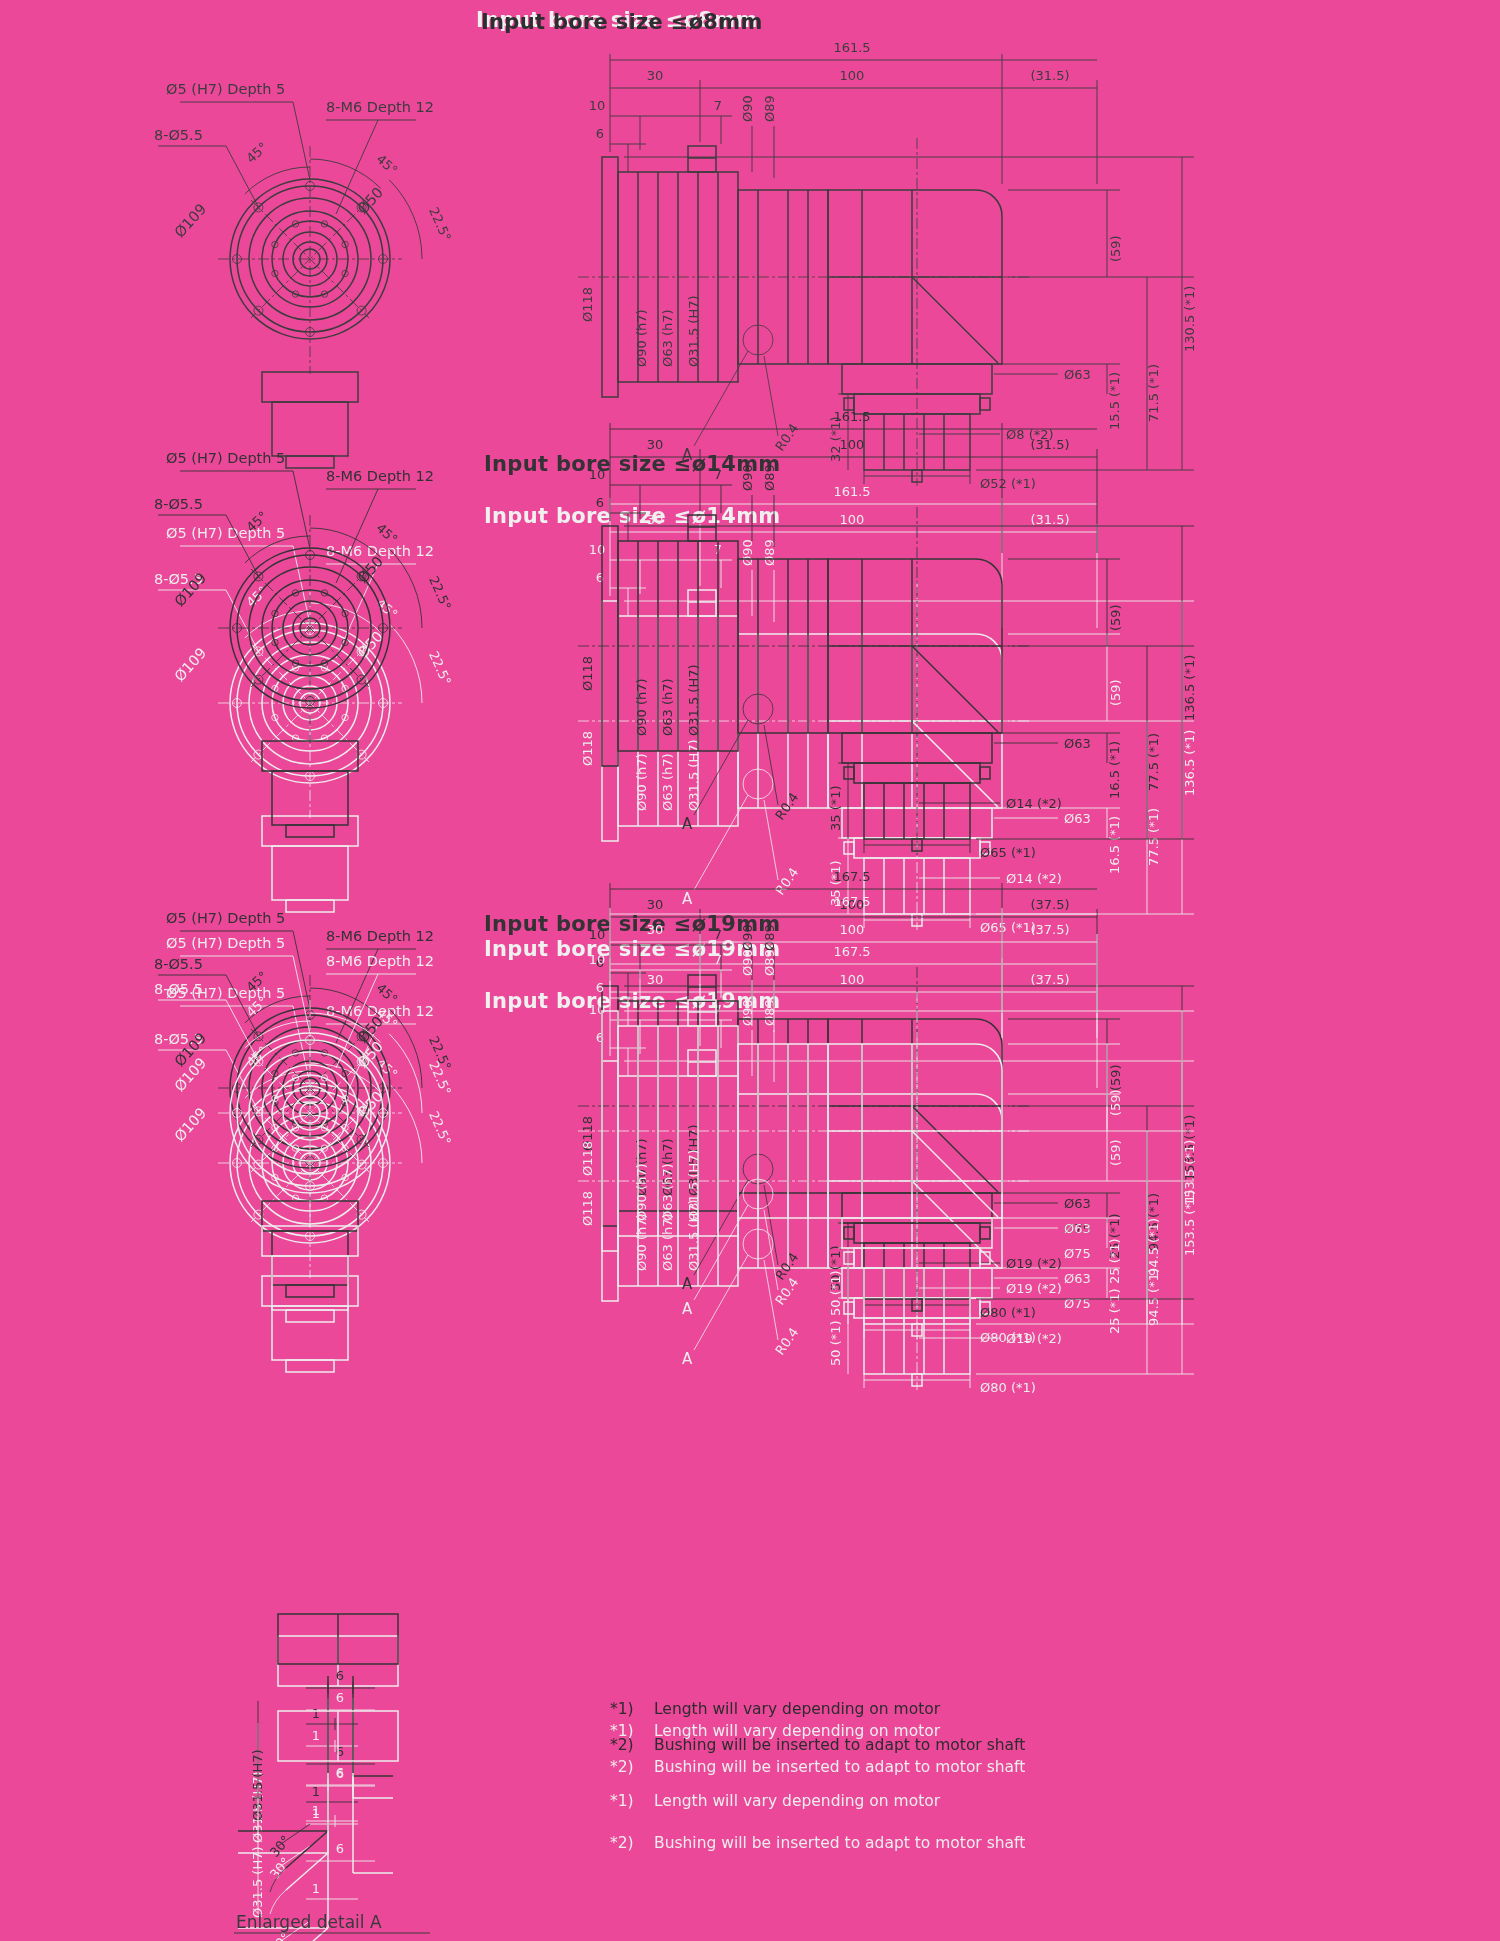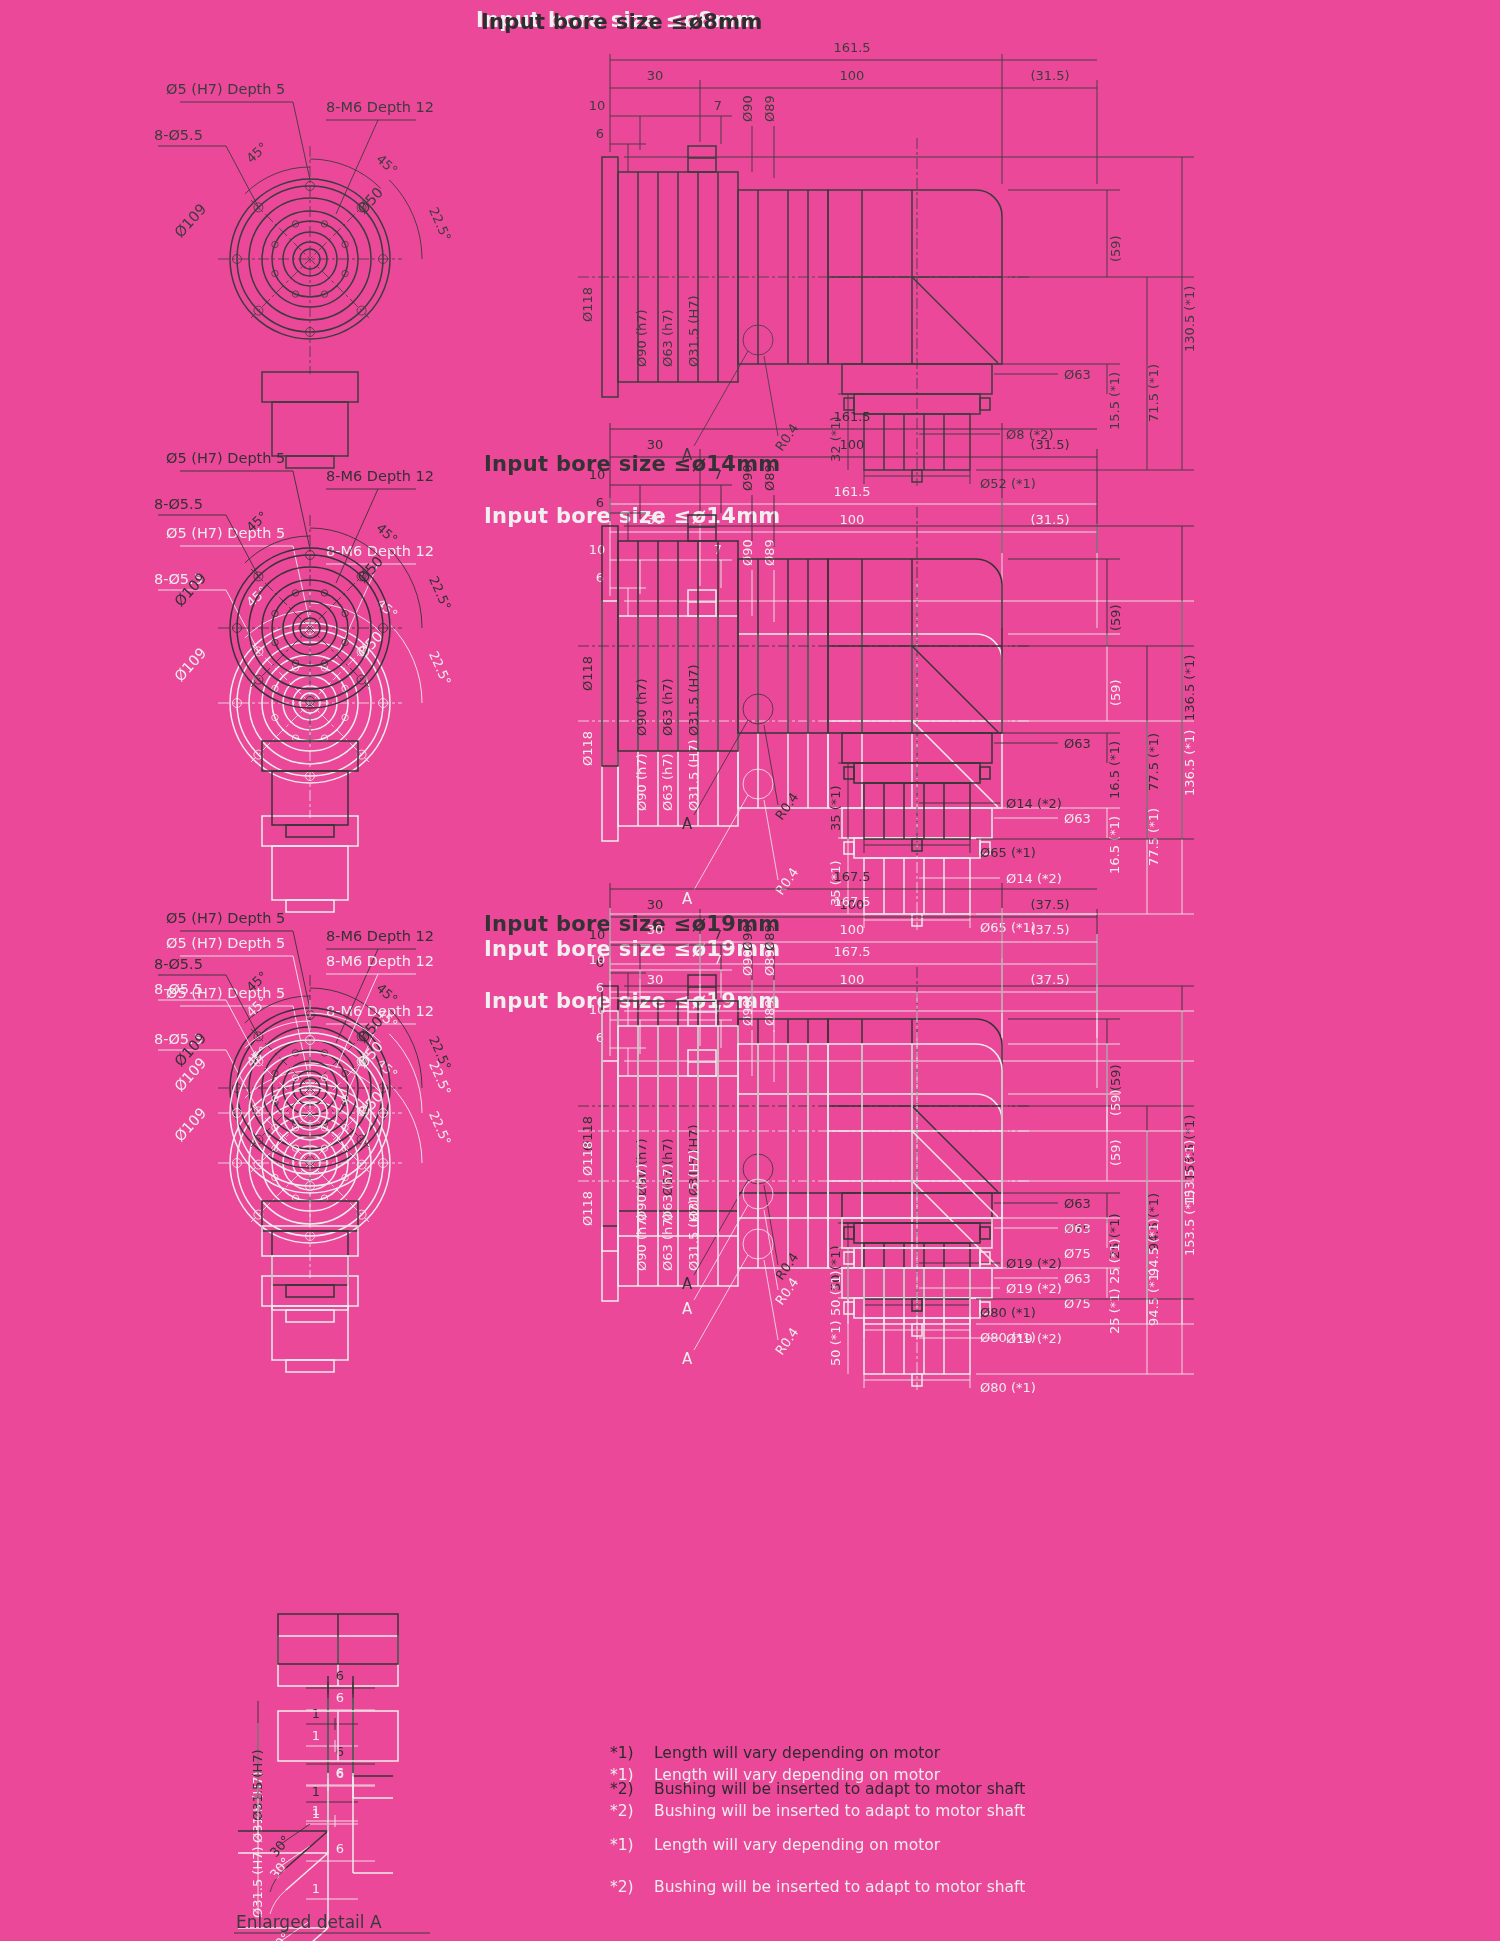--- a/index.html
+++ b/index.html
@@ -36,21 +36,21 @@
   use.g1{--line:#343436;--ink:#323234;}
   use.g2{--line:#ededed;--ink:#ededed;}
   use.g3{--line:#ededed;--ink:#ededed;}
   .s0 use{display:none}
   .s1 .g2{display:none}
 
   .detail{position:absolute;left:178px;top:1628px;width:300px;height:313px;}
   .cap{fill:#3a3a3c;font-size:17px;}
 
   .fnotes{position:absolute;left:610px;top:1700px;width:560px;font-size:15.5px;}
-  .fn{position:absolute;white-space:nowrap;margin-top:44px;}
+  .fn{position:absolute;white-space:nowrap;}
   .fn .ref{display:inline-block;width:44px;}
   .fn-dim{color:#2c2c2e;}
   .fn-bright{color:#ededed;}
 </style>
 </head>
 <body>
 
 <div class="page">
 
   <div id="sections">

